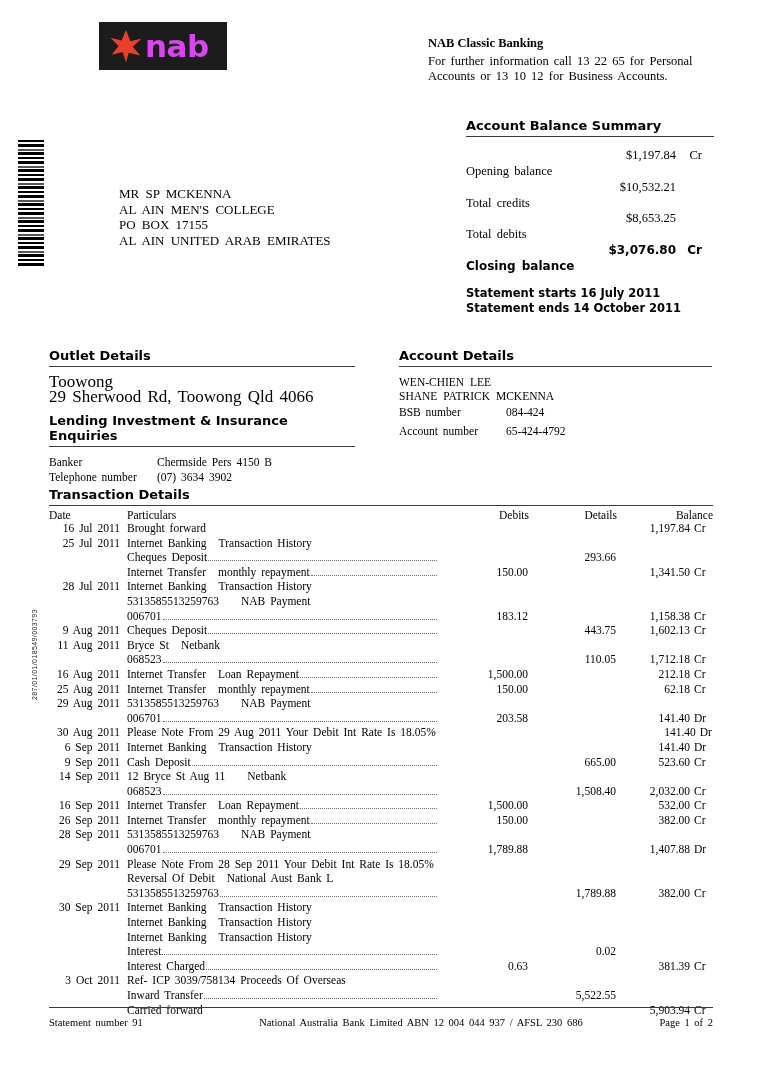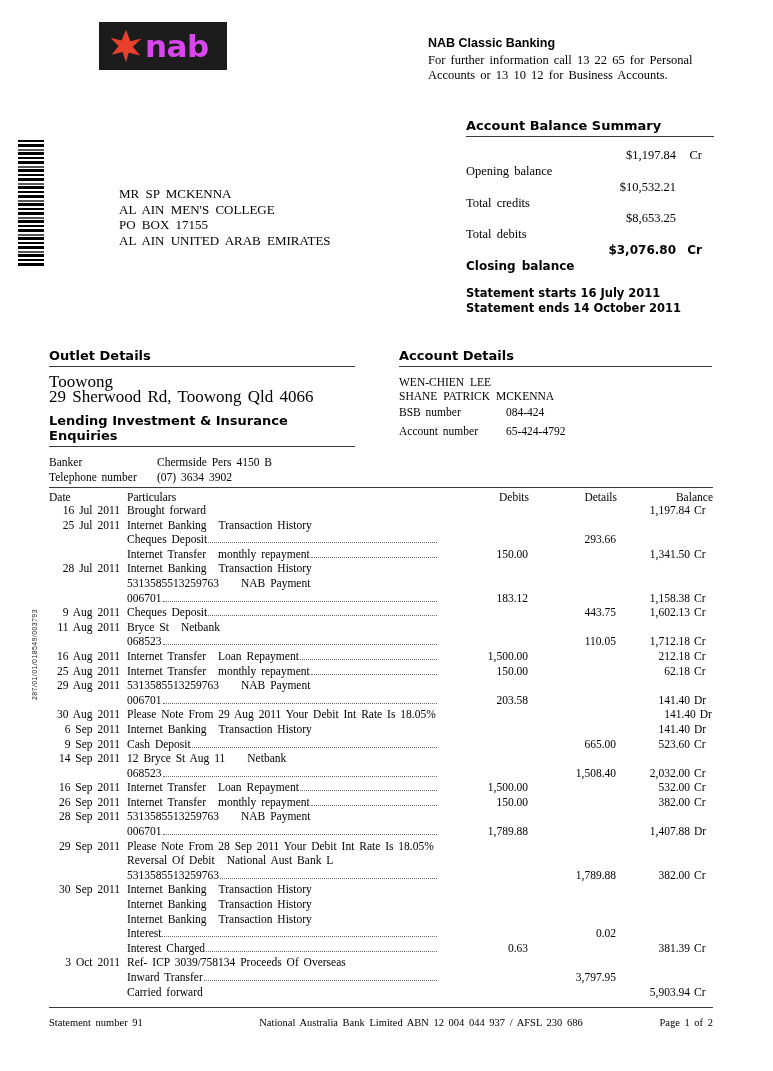--- a/index.html
+++ b/index.html
@@ -80,21 +80,21 @@
   }
 
   
   .hdr {
     position: absolute;
     left: 428px;
     top: 36px;
     width: 300px;
   }
   .hdr-title {
-    font-family: Liberation Sans, sans-serif;
+    font-family: Liberation Serif, serif;
     font-weight: bold;
     font-size: 12.5px;
     margin-bottom: 3px;
   }
   .hdr-line { font-size: 12.5px; line-height: 15px; word-spacing: 2px; }
 
   
   .abs-block { position: absolute; left: 466px; top: 118px; width: 248px; }
   .sec-title {
     font-family: "DejaVu Sans", sans-serif;
@@ -294,20 +294,21 @@
       <span class="k">BSB number</span>
       <span>084-424</span>
     </div>
     <div class="acct-kv">
       <span class="k">Account number</span>
       <span>65-424-4792</span>
     </div>
   </div>
 
   <div class="txn-block">
+    <div class="sec-title">Transaction Details</div>
     <div class="rule"></div>
     <div class="txn-head">
       <span class="col-date">Date</span>
       <span class="col-part">Particulars</span>
       <span class="col-deb">Debits</span>
       <span class="col-cre">Details</span>
       <span class="col-bal">Balance</span>
     </div>
     <div id="txn-body">
         <div class="txn-row no-leader">
@@ -713,21 +714,21 @@
         </div>
         <div class="txn-row">
           <span class="col-date"></span>
           <span class="col-part">
             <span class="part-wrap">
               <span class="part-a">Inward Transfer</span>
               <span class="leader"></span>
             </span>
           </span>
           <span class="col-deb amt-cell"></span>
-          <span class="col-cre amt-cell">3,797.95</span>
+          <span class="col-cre amt-cell">5,522.55</span>
           <span class="col-bal bal-cell"></span>
         </div>
         <div class="txn-row no-leader">
           <span class="col-date"></span>
           <span class="col-part">
             <span class="part-wrap">
               <span class="part-a">Carried forward</span>
               <span class="leader"></span>
             </span>
           </span>

